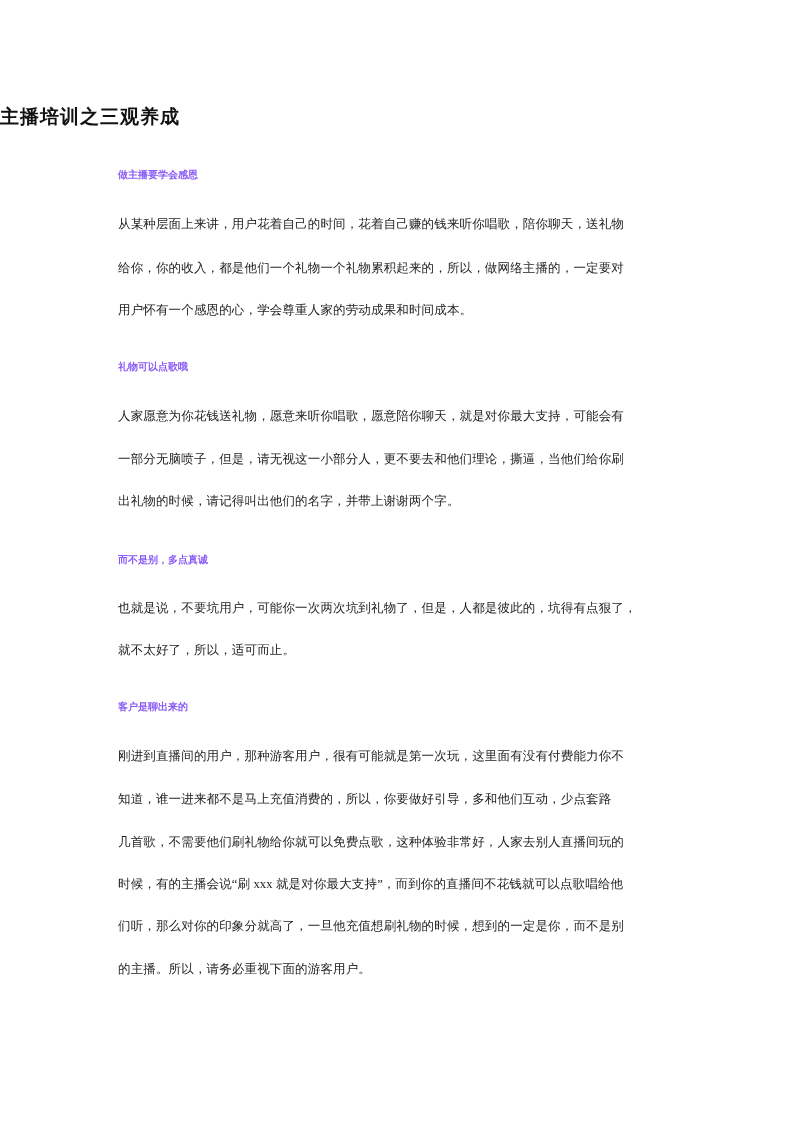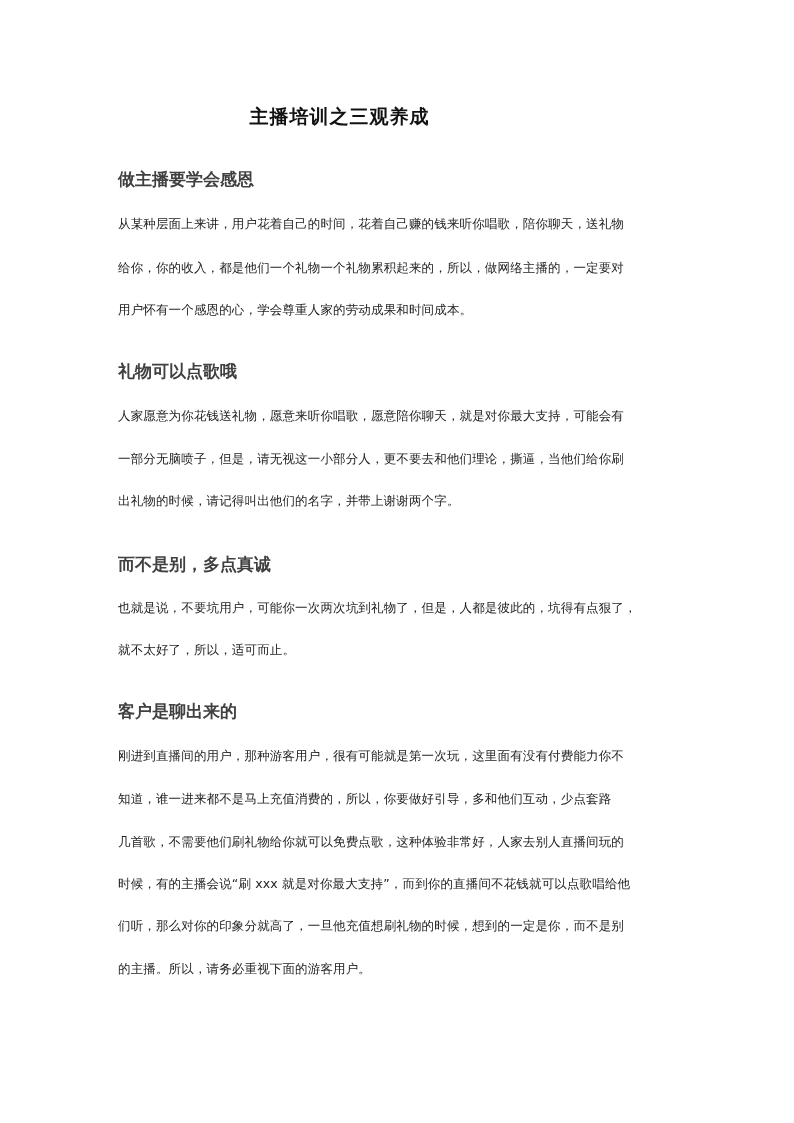--- a/index.html
+++ b/index.html
@@ -1,23 +1,23 @@
 <!DOCTYPE html>
 <html><head>
 <meta charset="utf-8">
 <style>
   html, body { margin: 0; padding: 0; background: #ffffff; }
   body { width: 794px; height: 1123px; position: relative; overflow: hidden;
          font-family: "DejaVu Sans", "Liberation Sans", sans-serif; color: #1a1a1a; }
   .page { position: absolute; left: 0; top: 0; width: 794px; height: 1123px; }
-  .title { position: absolute; left: 0; width: 679px; top: 104px; text-align: center;
+  .title { position: absolute; left: 0; width: 679px; top: 104px; 
            font-size: 19px; font-weight: bold; letter-spacing: 1px; color: #111; }
   .content { position: absolute; left: 118px; top: 0; width: 570px; }
-  .heading { position: absolute; left: 0; font-size: 17px; font-weight: bold; color: #404040; white-space: nowrap; }
-  .line { position: absolute; left: 0; font-size: 12.5px; color: #222; white-space: nowrap; letter-spacing: 0.15px; }
+  .heading { position: absolute; left: 0; font-size: 10px; font-weight: bold; color: #8b5cf6; white-space: nowrap; }
+  .line { position: absolute; left: 0; font-size: 12.5px; color: #222; white-space: nowrap; letter-spacing: 0.15px; font-family: Liberation Serif, serif; }
 </style>
 </head>
 <body>
 
 <div class="page">
   <div class="title">主播培训之三观养成</div>
 
   <div class="content">
 
     <div class="heading" style="top:168px">做主播要学会感恩</div>

